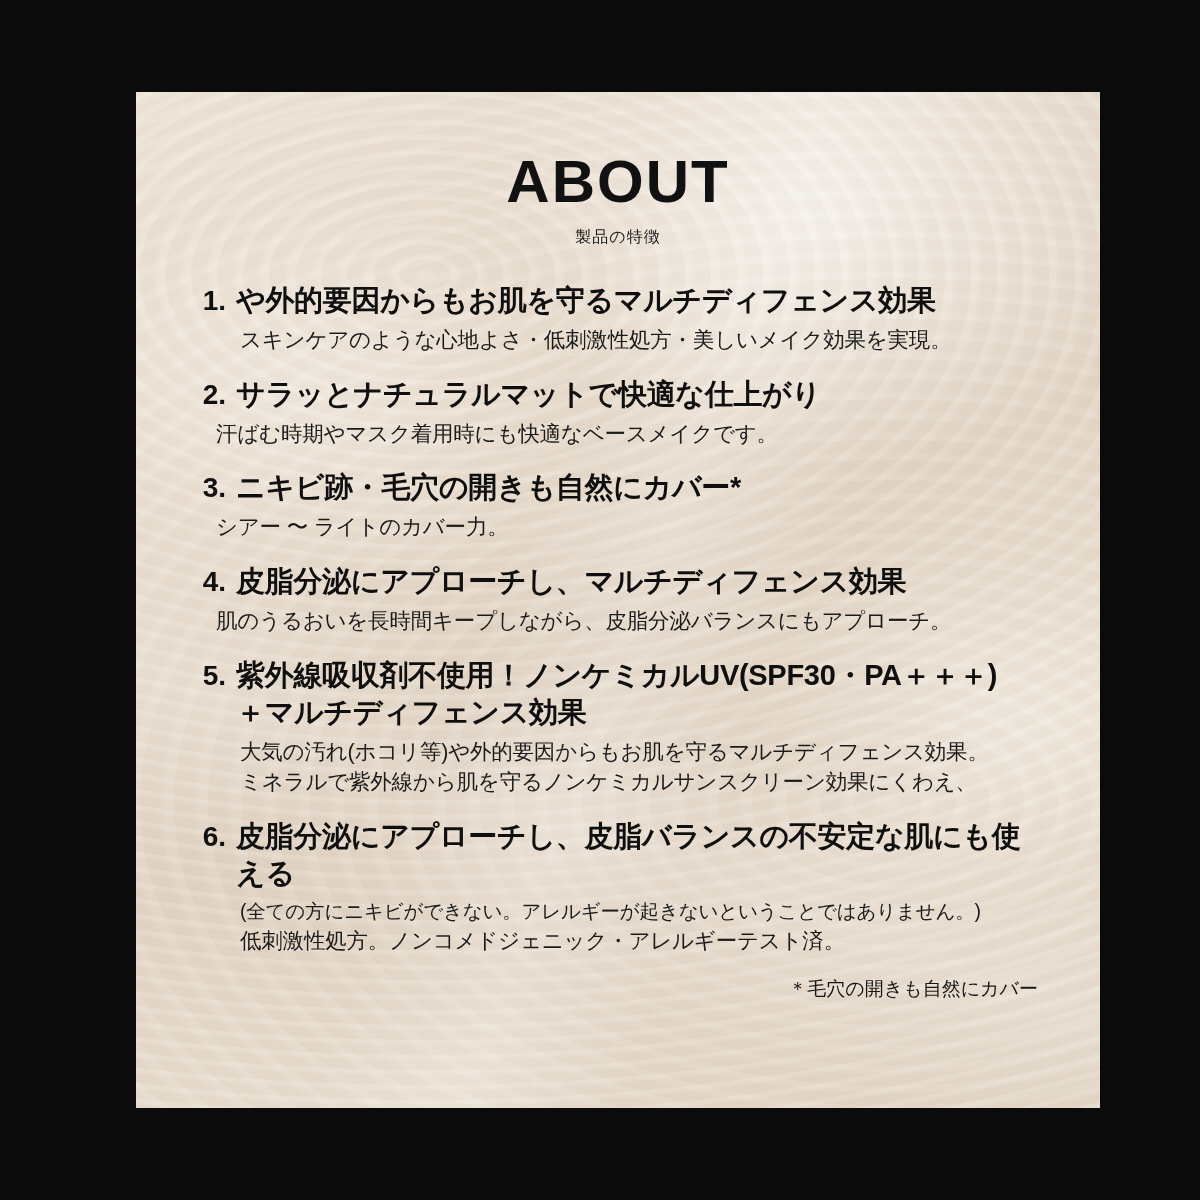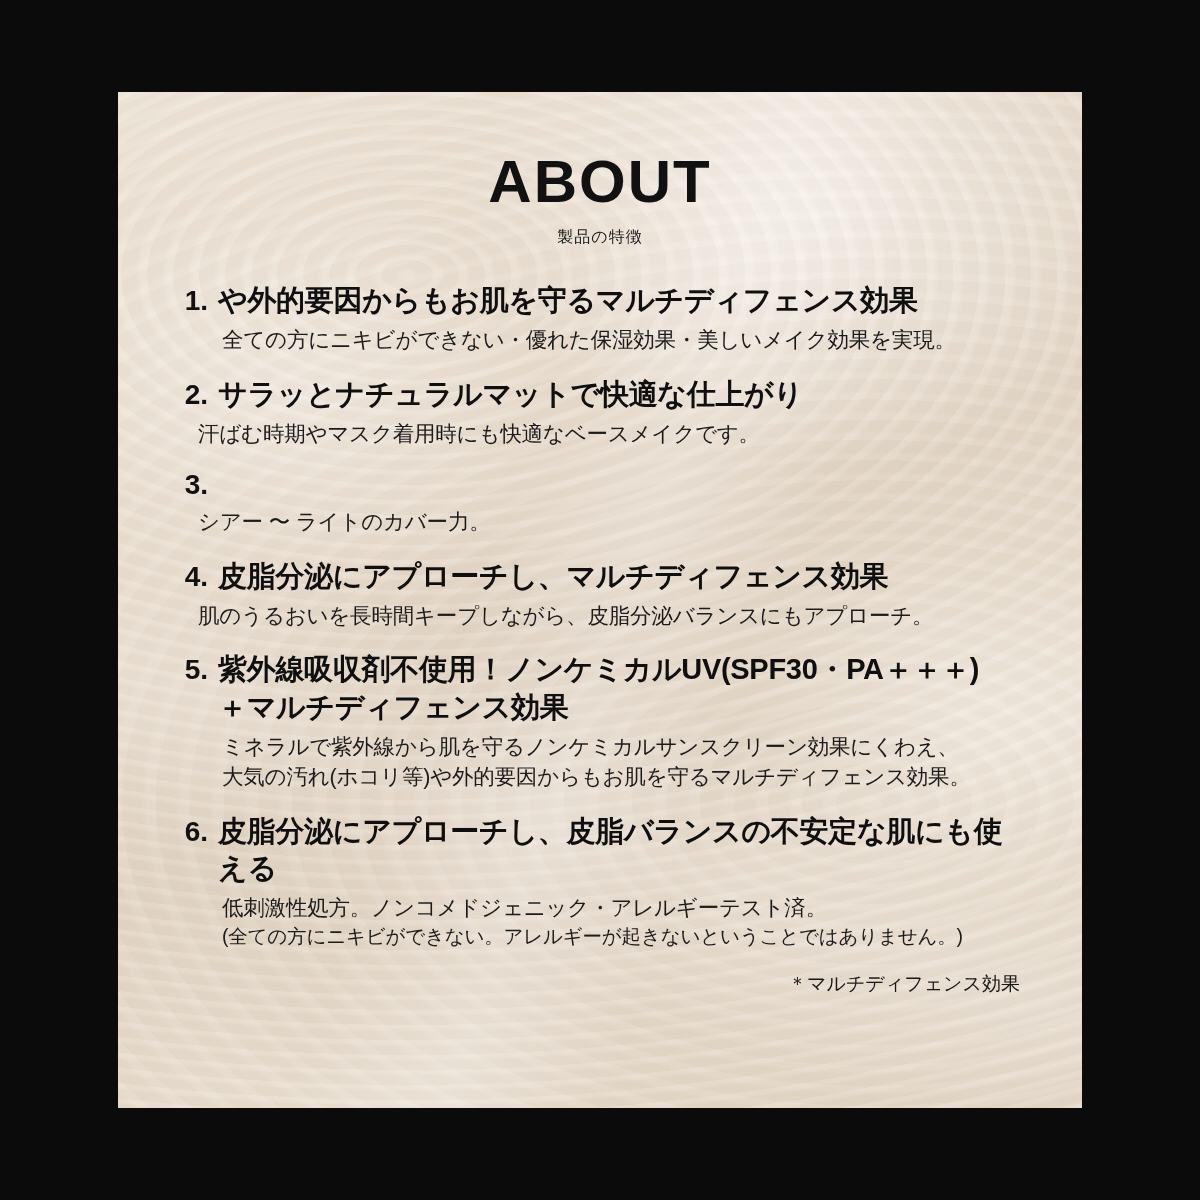--- a/index.html
+++ b/index.html
@@ -17,21 +17,21 @@
   .page {
     position: relative;
     width: 1200px;
     height: 1200px;
     background: #0b0b0b;
   }
 
   
   .card {
     position: absolute;
-    left: 118px;
+    left: 136px;
     top: 92px;
     width: 964px;
     height: 1016px;
     background:
       radial-gradient(ellipse 60% 40% at 72% 12%, rgba(255,255,255,0.55), rgba(255,255,255,0) 62%),
       radial-gradient(ellipse 50% 35% at 18% 30%, rgba(255,255,255,0.35), rgba(255,255,255,0) 60%),
       radial-gradient(ellipse 70% 48% at 50% 78%, rgba(214,196,176,0.45), rgba(214,196,176,0) 70%),
       radial-gradient(ellipse 40% 28% at 88% 62%, rgba(255,255,255,0.30), rgba(255,255,255,0) 65%),
       linear-gradient(150deg, #efe6da 0%, #e9ddce 28%, #e3d6c6 52%, #ece2d4 74%, #e2d5c4 100%);
     overflow: hidden;
@@ -147,37 +147,38 @@
       <div class="subheading">製品の特徴</div>
 
       <ul class="list">
 
         <li class="item">
           <div class="item-row">
             <span class="num">1.</span>
             <span class="title">や外的要因からもお肌を守るマルチディフェンス効果</span>
           </div>
           <div class="desc">
-            <span class="desc-line">全ての方にニキビができない・優れた保湿効果・美しいメイク効果を実現。</span>
+            <span class="desc-line">スキンケアのような心地よさ・低刺激性処方・美しいメイク効果を実現。</span>
           </div>
         </li>
 
         <li class="item">
           <div class="item-row">
             <span class="num">2.</span>
             <span class="title">サラッとナチュラルマットで快適な仕上がり</span>
           </div>
           <div class="desc indent-more">
             <span class="desc-line">汗ばむ時期やマスク着用時にも快適なベースメイクです。</span>
           </div>
         </li>
 
         <li class="item">
           <div class="item-row">
             <span class="num">3.</span>
+            <span class="title">ニキビ跡・毛穴の開きも自然にカバー*</span>
           </div>
           <div class="desc indent-more">
             <span class="desc-line">シアー 〜 ライトのカバー力。</span>
           </div>
         </li>
 
         <li class="item">
           <div class="item-row">
             <span class="num">4.</span>
             <span class="title">皮脂分泌にアプローチし、マルチディフェンス効果</span>
@@ -187,34 +188,34 @@
           </div>
         </li>
 
         <li class="item">
           <div class="item-row">
             <span class="num">5.</span>
             <span class="title" style="white-space: pre-line;">紫外線吸収剤不使用！ノンケミカルUV(SPF30・PA＋＋＋)
 ＋マルチディフェンス効果</span>
           </div>
           <div class="desc">
+            <span class="desc-line">大気の汚れ(ホコリ等)や外的要因からもお肌を守るマルチディフェンス効果。</span>
             <span class="desc-line">ミネラルで紫外線から肌を守るノンケミカルサンスクリーン効果にくわえ、</span>
-            <span class="desc-line">大気の汚れ(ホコリ等)や外的要因からもお肌を守るマルチディフェンス効果。</span>
           </div>
         </li>
 
         <li class="item">
           <div class="item-row">
             <span class="num">6.</span>
             <span class="title">皮脂分泌にアプローチし、皮脂バランスの不安定な肌にも使える</span>
           </div>
           <div class="desc">
+            <span class="desc-line" style="font-size:19.5px;">(全ての方にニキビができない。アレルギーが起きないということではありません。)</span>
             <span class="desc-line">低刺激性処方。ノンコメドジェニック・アレルギーテスト済。</span>
-            <span class="desc-line" style="font-size:19.5px;">(全ての方にニキビができない。アレルギーが起きないということではありません。)</span>
           </div>
         </li>
 
       </ul>
 
-      <div class="footnote">＊マルチディフェンス効果</div>
+      <div class="footnote">＊毛穴の開きも自然にカバー</div>
     </div>
   </div>
 </div>
 
 </body></html>

